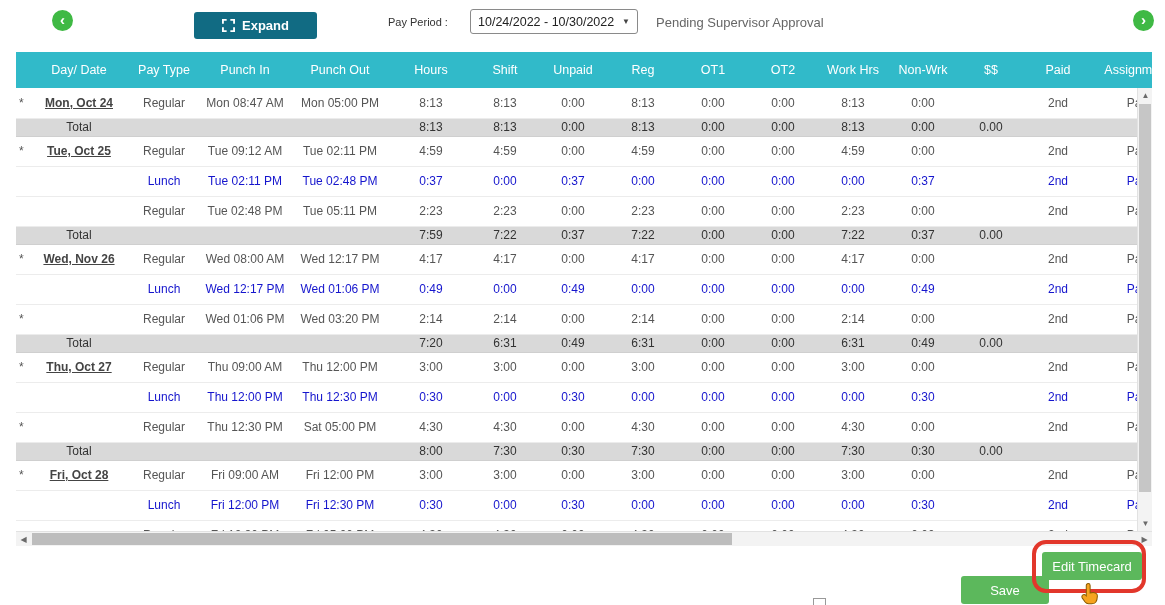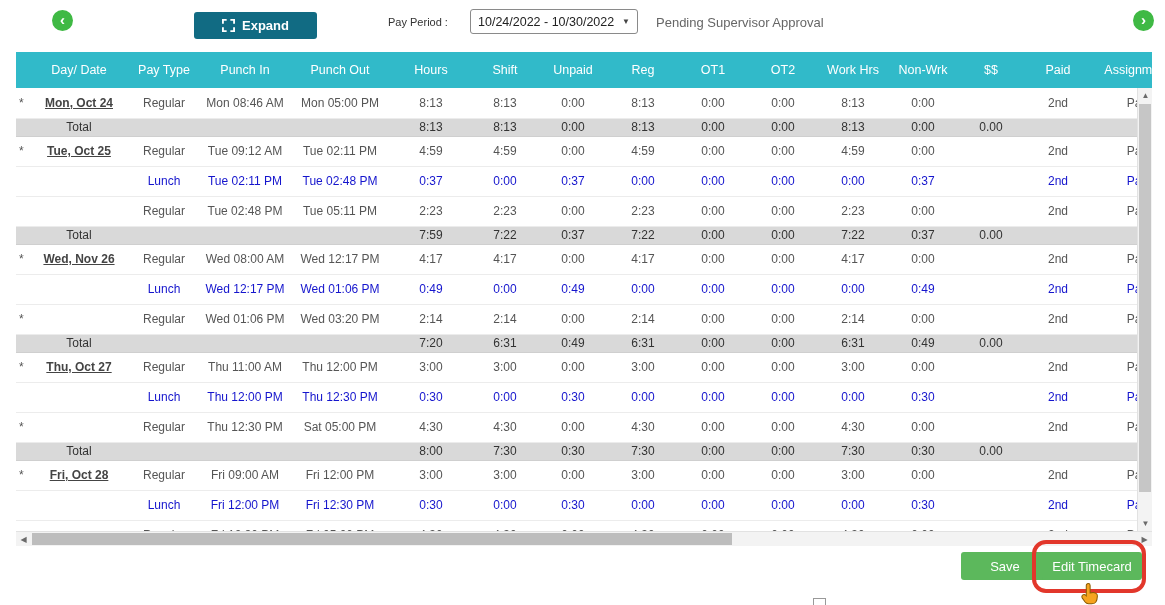--- a/index.html
+++ b/index.html
@@ -52,21 +52,21 @@
     background:#f3f3f3; border-top:1px solid #e2e2e2; }
   .hscroll .thumb { position:absolute; top:1px; bottom:1px; left:16px; width:700px;
     background:#bdbdbd; }
   .hscroll .arr { position:absolute; top:0; width:15px; height:15px; color:#6a6a6a;
     font-size:8px; display:flex; align-items:center; justify-content:center; }
   .hscroll .left { left:0; } .hscroll .right { right:0; }
 
   
   .btn { position:absolute; height:28px; border:none; border-radius:3px;
     background:#5cb85c; color:#fff; font-size:13px; cursor:pointer; }
-  .save-btn { left:961px; top:552px; width:88px; }
+  .save-btn { left:961px; top:576px; width:88px; }
   .edit-btn { left:1042px; top:552px; width:100px; }
   .red-highlight { position:absolute; left:1032px; top:540px; width:114px; height:53px;
     border:4px solid #e2372b; border-radius:14px; pointer-events:none; z-index:5; }
   .cursor-hand { position:absolute; left:1080px; top:582px; z-index:6; pointer-events:none; }
   .partial-checkbox { position:absolute; left:813px; top:598px; width:13px; height:13px;
     border:1px solid #999; background:#fff; cursor:pointer; }
 </style>
 </head>
 <body>
 
@@ -134,21 +134,21 @@
           <th>$$</th>
           <th>Paid</th>
           <th>Assignment</th>
         </tr>
       </thead>
     <tbody id="table-body">
         <tr>
           <td class="c-star">*</td>
           <td class="c-day"><span class="day-link">Mon, Oct 24</span></td>
           <td class="c-type">Regular</td>
-          <td class="c-tin">Mon 08:46 AM</td>
+          <td class="c-tin">Mon 08:47 AM</td>
           <td class="c-tout">Mon 05:00 PM</td>
           <td class="c-hours">8:13</td>
           <td class="c-paid">8:13</td>
           <td class="c-unpaid">0:00</td>
           <td class="c-reg">8:13</td>
           <td class="c-ot1">0:00</td>
           <td class="c-ot2">0:00</td>
           <td class="c-work">8:13</td>
           <td class="c-nonwrk">0:00</td>
           <td class="c-dollars"></td>
@@ -314,21 +314,21 @@
           <td class="c-work">6:31</td>
           <td class="c-nonwrk">0:49</td>
           <td class="c-dollars">0.00</td>
           <td class="c-shift"></td>
           <td class="c-assign"></td>
         </tr>
         <tr>
           <td class="c-star">*</td>
           <td class="c-day"><span class="day-link">Thu, Oct 27</span></td>
           <td class="c-type">Regular</td>
-          <td class="c-tin">Thu 11:00 AM</td>
+          <td class="c-tin">Thu 09:00 AM</td>
           <td class="c-tout">Thu 12:00 PM</td>
           <td class="c-hours">3:00</td>
           <td class="c-paid">3:00</td>
           <td class="c-unpaid">0:00</td>
           <td class="c-reg">3:00</td>
           <td class="c-ot1">0:00</td>
           <td class="c-ot2">0:00</td>
           <td class="c-work">3:00</td>
           <td class="c-nonwrk">0:00</td>
           <td class="c-dollars"></td>

